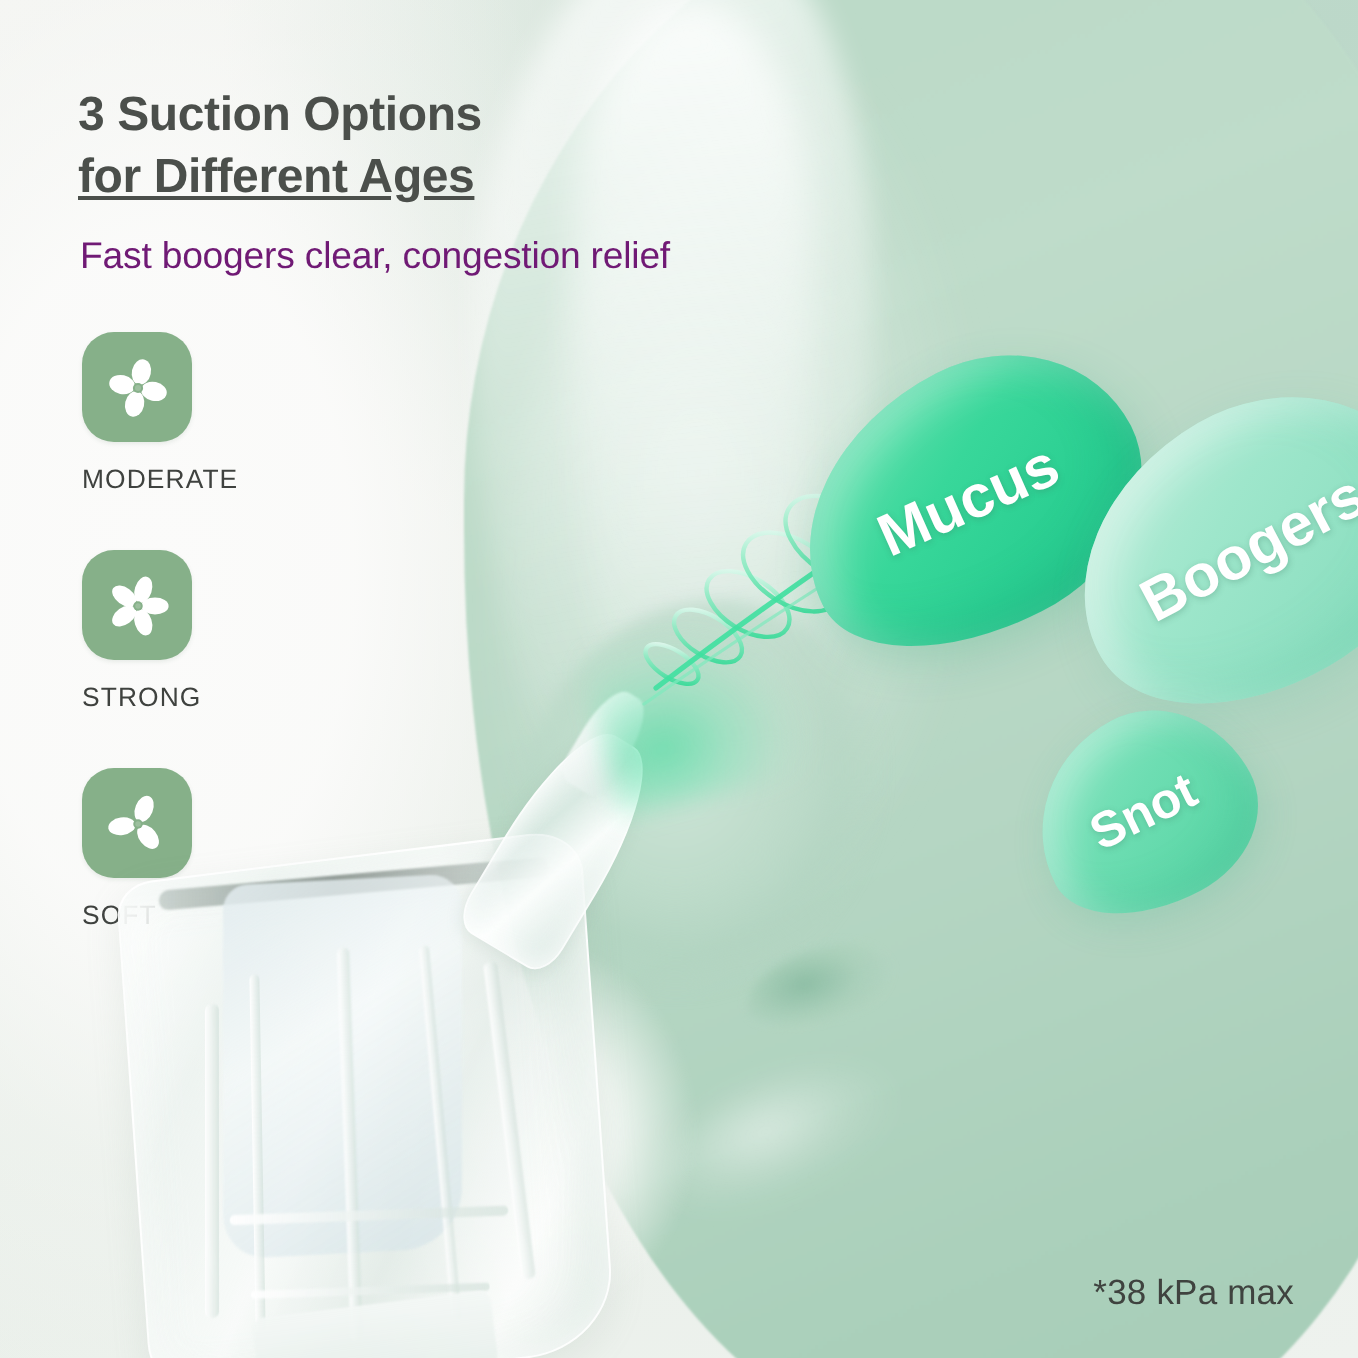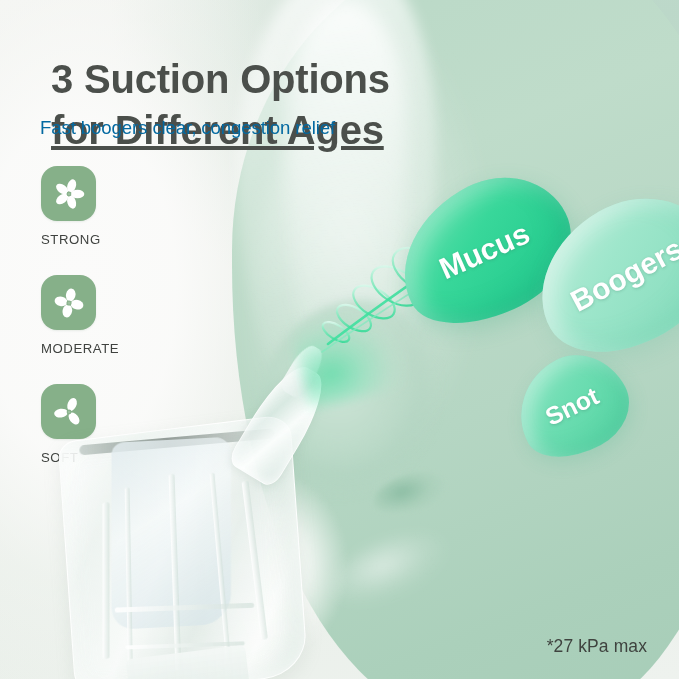--- a/index.html
+++ b/index.html
@@ -117,35 +117,34 @@
     border-radius: 50% 50% 46% 54% / 30% 28% 70% 72%;
     filter: blur(9px);
   }
 
   
   .headline {
     position: absolute;
     left: 39px;
     top: 27px;
     width: 460px;
-    font-size: 40px;
+    font-size: 24px;
     line-height: 1.27;
     font-weight: 700;
     color: #4b4f4b;
     letter-spacing: -0.2px;
-    margin-left: 12px;
   }
   .headline .l2 { display: block; text-decoration: underline; }
   .subhead {
     position: absolute;
     left: 40px;
     top: 117px;
     font-size: 18.6px;
     font-weight: 400;
-    color: #0369a1;
+    color: #701a75;
     letter-spacing: -0.1px;
   }
 
   
   .options {
     position: absolute;
     left: 41px;
     top: 166px;
     width: 160px;
   }
@@ -335,20 +334,48 @@
 
   <div class="options">
 
     <div class="option">
       <div class="badge">
         <span>
           <svg width="34" height="34" viewBox="0 0 100 100" aria-hidden="true">
             <g fill="#ffffff">
               <g transform="translate(50,50)">
                 <g>
+                    <ellipse cx="0" cy="-24" rx="14" ry="19" transform="rotate(12)"></ellipse>
+                  </g>
+                <g transform="rotate(90)">
+                    <ellipse cx="0" cy="-24" rx="14" ry="19" transform="rotate(12)"></ellipse>
+                  </g>
+                <g transform="rotate(180)">
+                    <ellipse cx="0" cy="-24" rx="14" ry="19" transform="rotate(12)"></ellipse>
+                  </g>
+                <g transform="rotate(270)">
+                    <ellipse cx="0" cy="-24" rx="14" ry="19" transform="rotate(12)"></ellipse>
+                  </g>
+              </g>
+            </g>
+            <circle cx="50" cy="50" r="7.5" fill="#86b089"></circle>
+            <circle cx="50" cy="50" r="4.5" fill="#9cbf9e"></circle>
+          </svg>
+        </span>
+      </div>
+      <div class="option-label">MODERATE</div>
+    </div>
+
+    <div class="option">
+      <div class="badge">
+        <span>
+          <svg width="34" height="34" viewBox="0 0 100 100" aria-hidden="true">
+            <g fill="#ffffff">
+              <g transform="translate(50,50)">
+                <g>
                     <ellipse cx="0" cy="-25" rx="12.5" ry="20" transform="rotate(18)"></ellipse>
                   </g>
                 <g transform="rotate(72)">
                     <ellipse cx="0" cy="-25" rx="12.5" ry="20" transform="rotate(18)"></ellipse>
                   </g>
                 <g transform="rotate(144)">
                     <ellipse cx="0" cy="-25" rx="12.5" ry="20" transform="rotate(18)"></ellipse>
                   </g>
                 <g transform="rotate(216)">
                     <ellipse cx="0" cy="-25" rx="12.5" ry="20" transform="rotate(18)"></ellipse>
@@ -357,48 +384,20 @@
                     <ellipse cx="0" cy="-25" rx="12.5" ry="20" transform="rotate(18)"></ellipse>
                   </g>
               </g>
             </g>
             <circle cx="50" cy="50" r="7" fill="#86b089"></circle>
             <circle cx="50" cy="50" r="4" fill="#9cbf9e"></circle>
           </svg>
         </span>
       </div>
       <div class="option-label">STRONG</div>
-    </div>
-
-    <div class="option">
-      <div class="badge">
-        <span>
-          <svg width="34" height="34" viewBox="0 0 100 100" aria-hidden="true">
-            <g fill="#ffffff">
-              <g transform="translate(50,50)">
-                <g>
-                    <ellipse cx="0" cy="-24" rx="14" ry="19" transform="rotate(12)"></ellipse>
-                  </g>
-                <g transform="rotate(90)">
-                    <ellipse cx="0" cy="-24" rx="14" ry="19" transform="rotate(12)"></ellipse>
-                  </g>
-                <g transform="rotate(180)">
-                    <ellipse cx="0" cy="-24" rx="14" ry="19" transform="rotate(12)"></ellipse>
-                  </g>
-                <g transform="rotate(270)">
-                    <ellipse cx="0" cy="-24" rx="14" ry="19" transform="rotate(12)"></ellipse>
-                  </g>
-              </g>
-            </g>
-            <circle cx="50" cy="50" r="7.5" fill="#86b089"></circle>
-            <circle cx="50" cy="50" r="4.5" fill="#9cbf9e"></circle>
-          </svg>
-        </span>
-      </div>
-      <div class="option-label">MODERATE</div>
     </div>
 
     <div class="option">
       <div class="badge">
         <span>
           <svg width="34" height="34" viewBox="0 0 100 100" aria-hidden="true">
             <g fill="#ffffff">
               <g transform="translate(50,50)">
                 <g>
                     <ellipse cx="0" cy="-24" rx="13" ry="20" transform="rotate(22)"></ellipse>
@@ -461,15 +460,15 @@
   <div class="blob" id="blob-mucus">
     <span>Mucus</span>
   </div>
   <div class="blob" id="blob-boogers">
     <span>Boogers</span>
   </div>
   <div class="blob" id="blob-snot">
     <span>Snot</span>
   </div>
 
-  <div class="footnote">*27 kPa max</div>
+  <div class="footnote">*38 kPa max</div>
 
 </div>
 
 </body></html>

